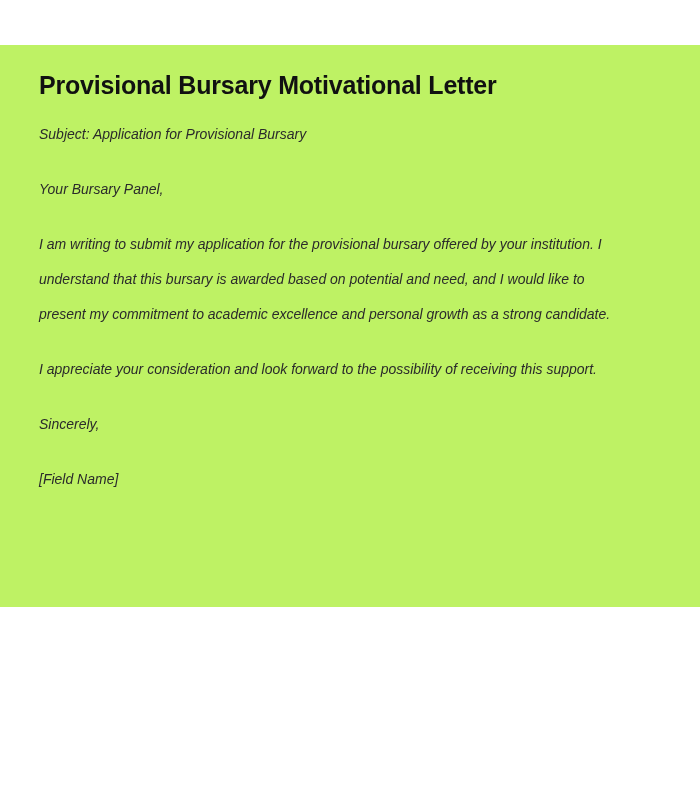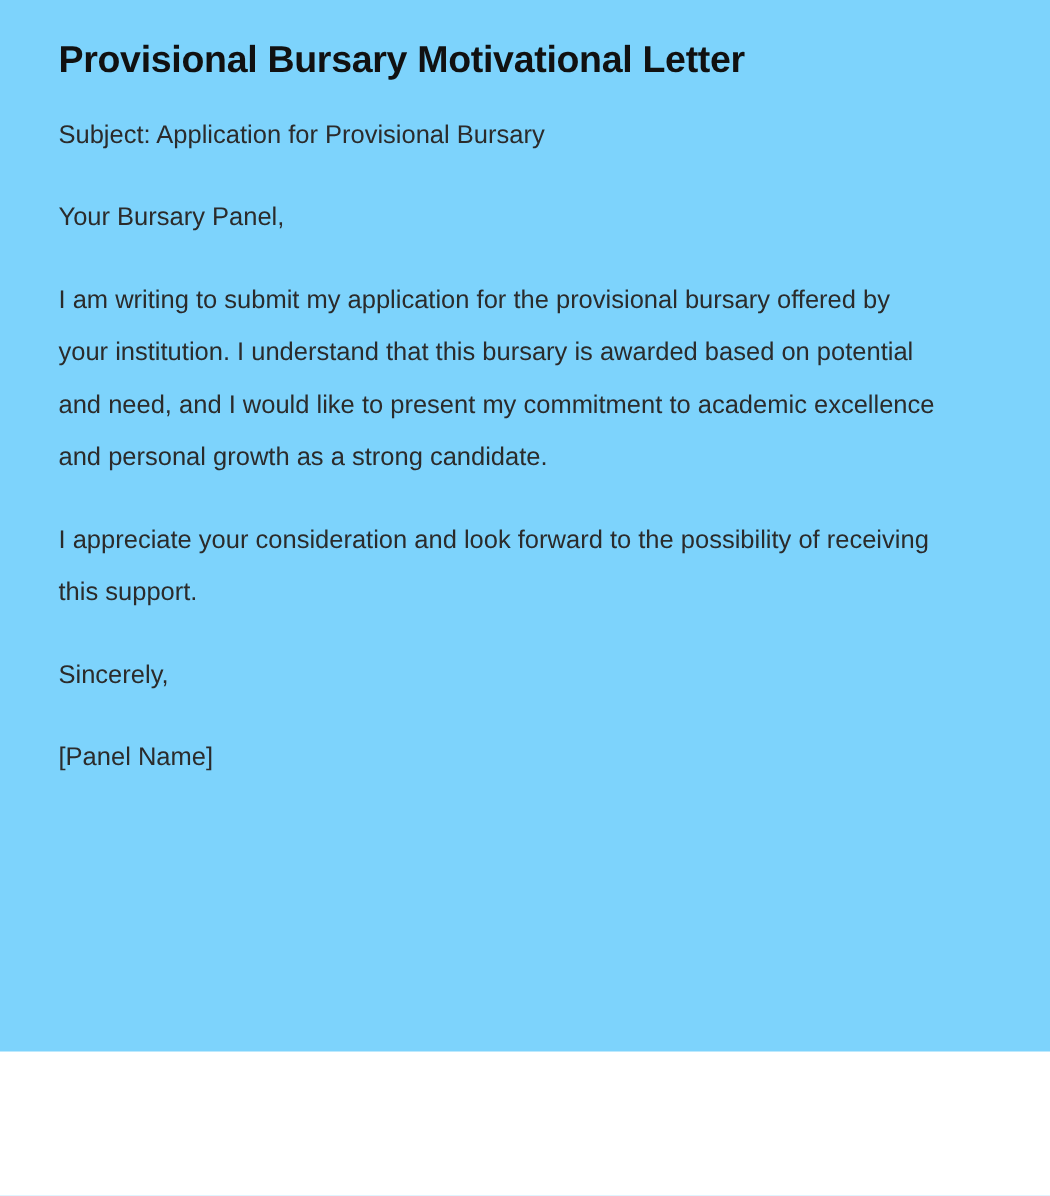--- a/index.html
+++ b/index.html
@@ -12,23 +12,24 @@
   body {
     width: 700px;
     height: 797px;
     overflow: hidden;
     font-family: "Liberation Sans", sans-serif;
     -webkit-font-smoothing: antialiased;
   }
 
   .letter-page {
     width: 700px;
-    height: 701px;
-    background: #7dd3fc;
+    height: 562px;
+    background: #bef264;
     padding: 24px 39px 0 39px;
+    margin-top: 45px;
   }
 
   .letter-title {
     font-family: "Liberation Sans", sans-serif;
     font-size: 25px;
     line-height: 32px;
     font-weight: bold;
     color: #111111;
     letter-spacing: -0.2px;
     margin: 0 0 0 0;
@@ -36,26 +37,27 @@
   }
 
   .letter-body {
     width: 590px;
     margin: 0;
     padding: 0;
   }
 
   .letter-para {
     font-family: "Liberation Sans", sans-serif;
-    font-size: 17px;
+    font-size: 14px;
     line-height: 35px;
     color: #2b2b2b;
     margin: 0;
     padding: 0;
     word-wrap: break-word;
+    font-style: italic;
   }
 
   .letter-para + .letter-para {
     margin-top: 20px;
   }
 
   .para-subject { margin-top: 16px; }
   .para-salutation { }
   .para-signoff { }
   .para-signature { }
@@ -73,16 +75,16 @@
 
     <p class="letter-para para-salutation">Your Bursary Panel,</p>
 
     <p class="letter-para">I am writing to submit my application for the provisional bursary offered by your institution. I understand that this bursary is awarded based on potential and need, and I would like to present my commitment to academic excellence and personal growth as a strong candidate.</p>
 
 
     <p class="letter-para">I appreciate your consideration and look forward to the possibility of receiving this support.</p>
 
     <p class="letter-para para-signoff">Sincerely,</p>
 
-    <p class="letter-para para-signature">[Panel Name]</p>
+    <p class="letter-para para-signature">[Field Name]</p>
 
   </div>
 </div>
 
 </body></html>

